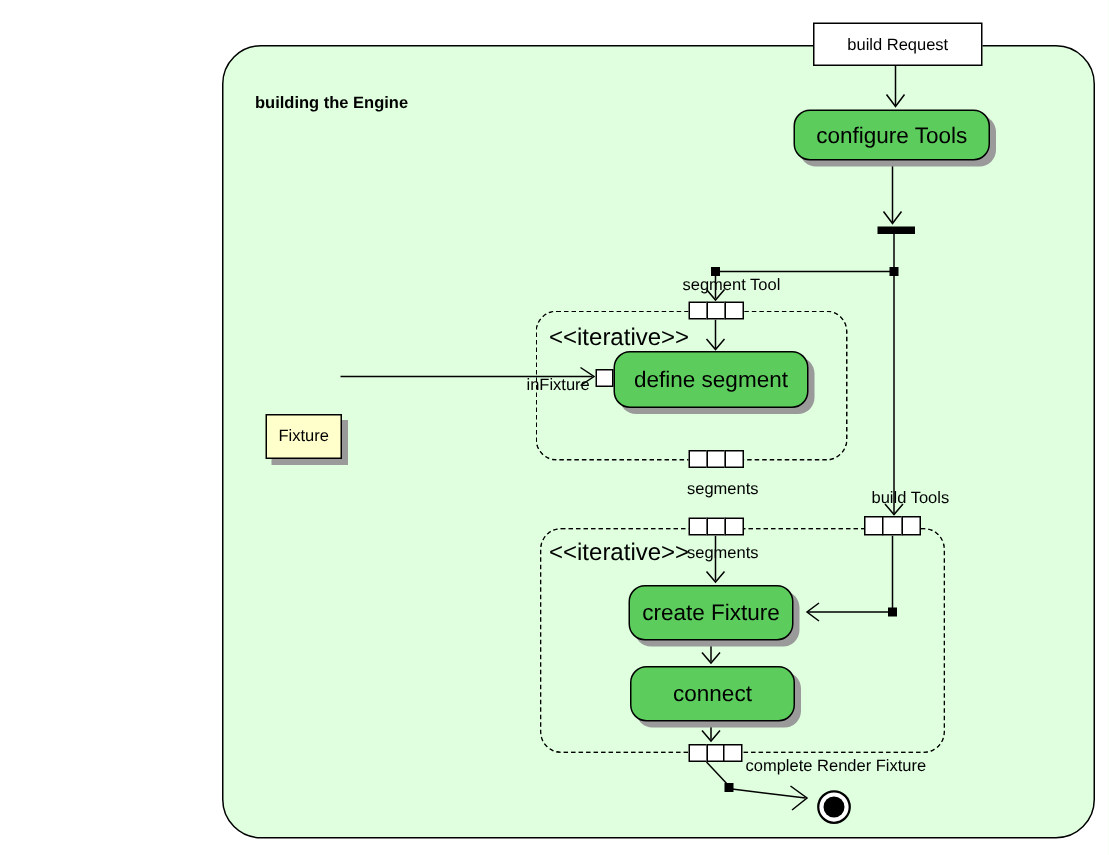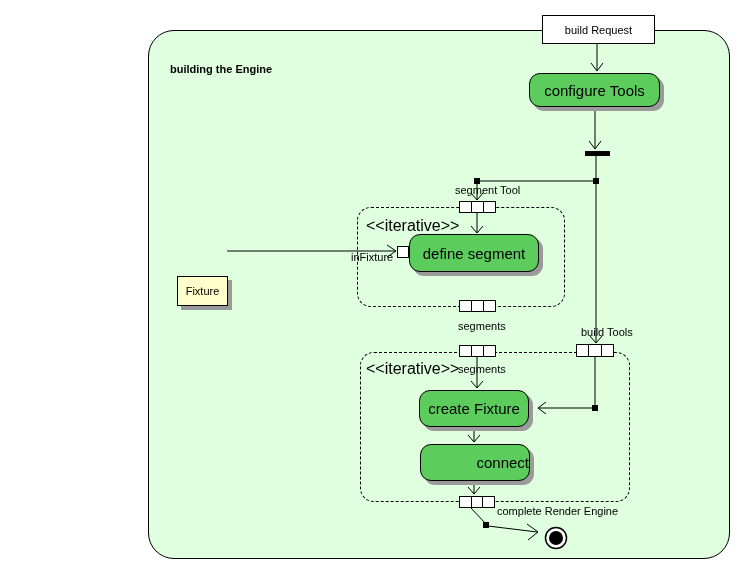--- a/index.html
+++ b/index.html
@@ -169,24 +169,24 @@
   <div class="sqpin" style="left:397px;top:246px;width:10px;height:10px;"></div>
 
   <div class="action" style="left:409px;top:234px;width:128px;height:36px;">
     <span>define segment</span>
   </div>
 
   <div class="action" style="left:419px;top:390px;width:108px;height:35px;">
     <span>create Fixture</span>
   </div>
 
-  <div class="action" style="left:420px;top:444px;width:108px;height:35px;justify-content:flex-end;">
+  <div class="action" style="left:420px;top:444px;width:108px;height:35px;">
     <span>connect</span>
   </div>
 
   <div class="lbl" style="left:455px;top:184px;">segment Tool</div>
   <div class="lbl" style="left:351px;top:251px;">inFixture</div>
   <div class="lbl" style="left:458px;top:320px;">segments</div>
   <div class="lbl" style="left:581px;top:326px;">build Tools</div>
   <div class="lbl" style="left:458px;top:363px;">segments</div>
-  <div class="lbl" style="left:497px;top:505px;">complete Render Engine</div>
+  <div class="lbl" style="left:497px;top:505px;">complete Render Fixture</div>
 
 </div>
 
 </body></html>

